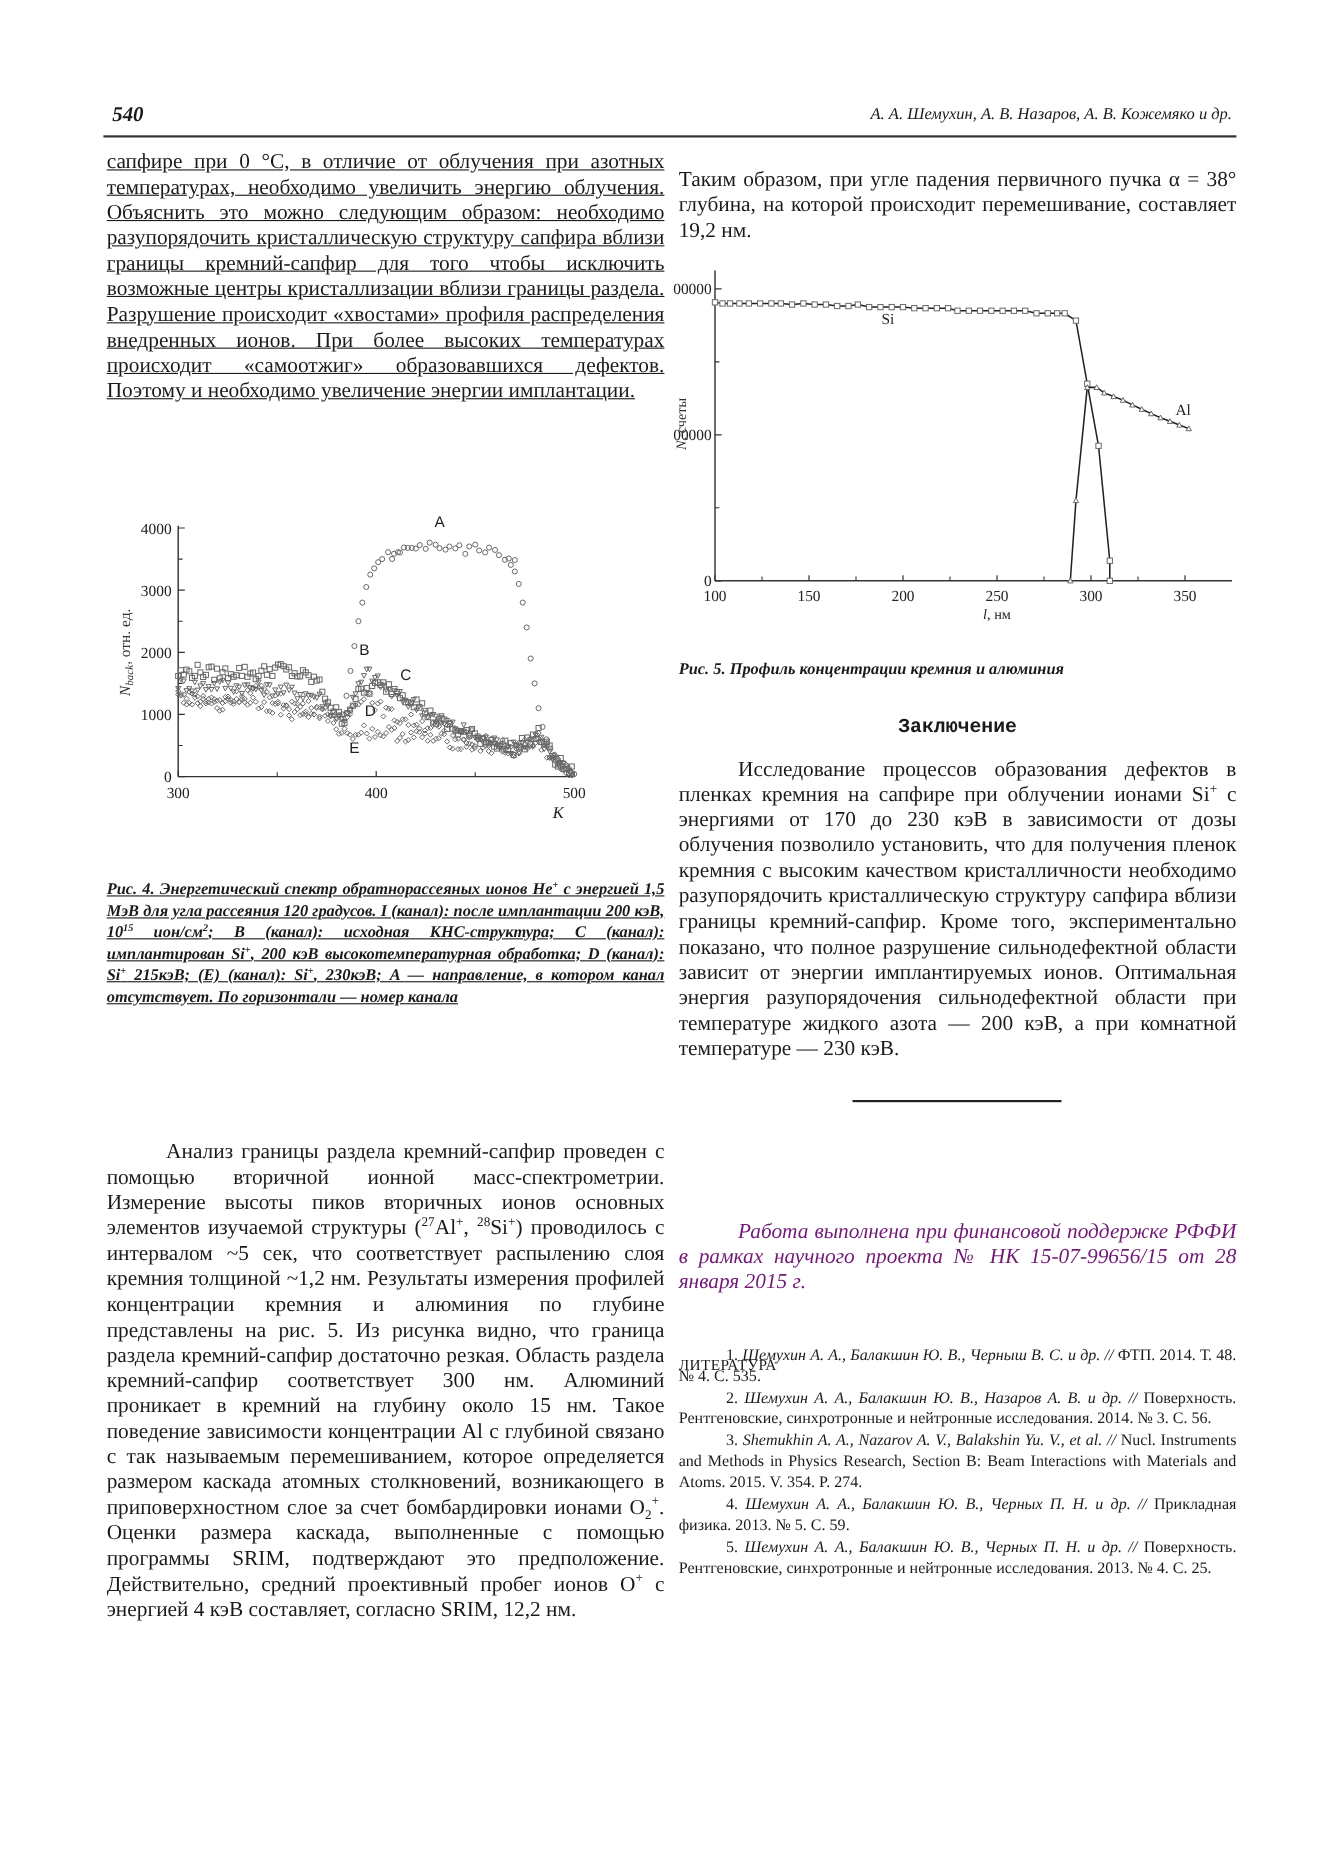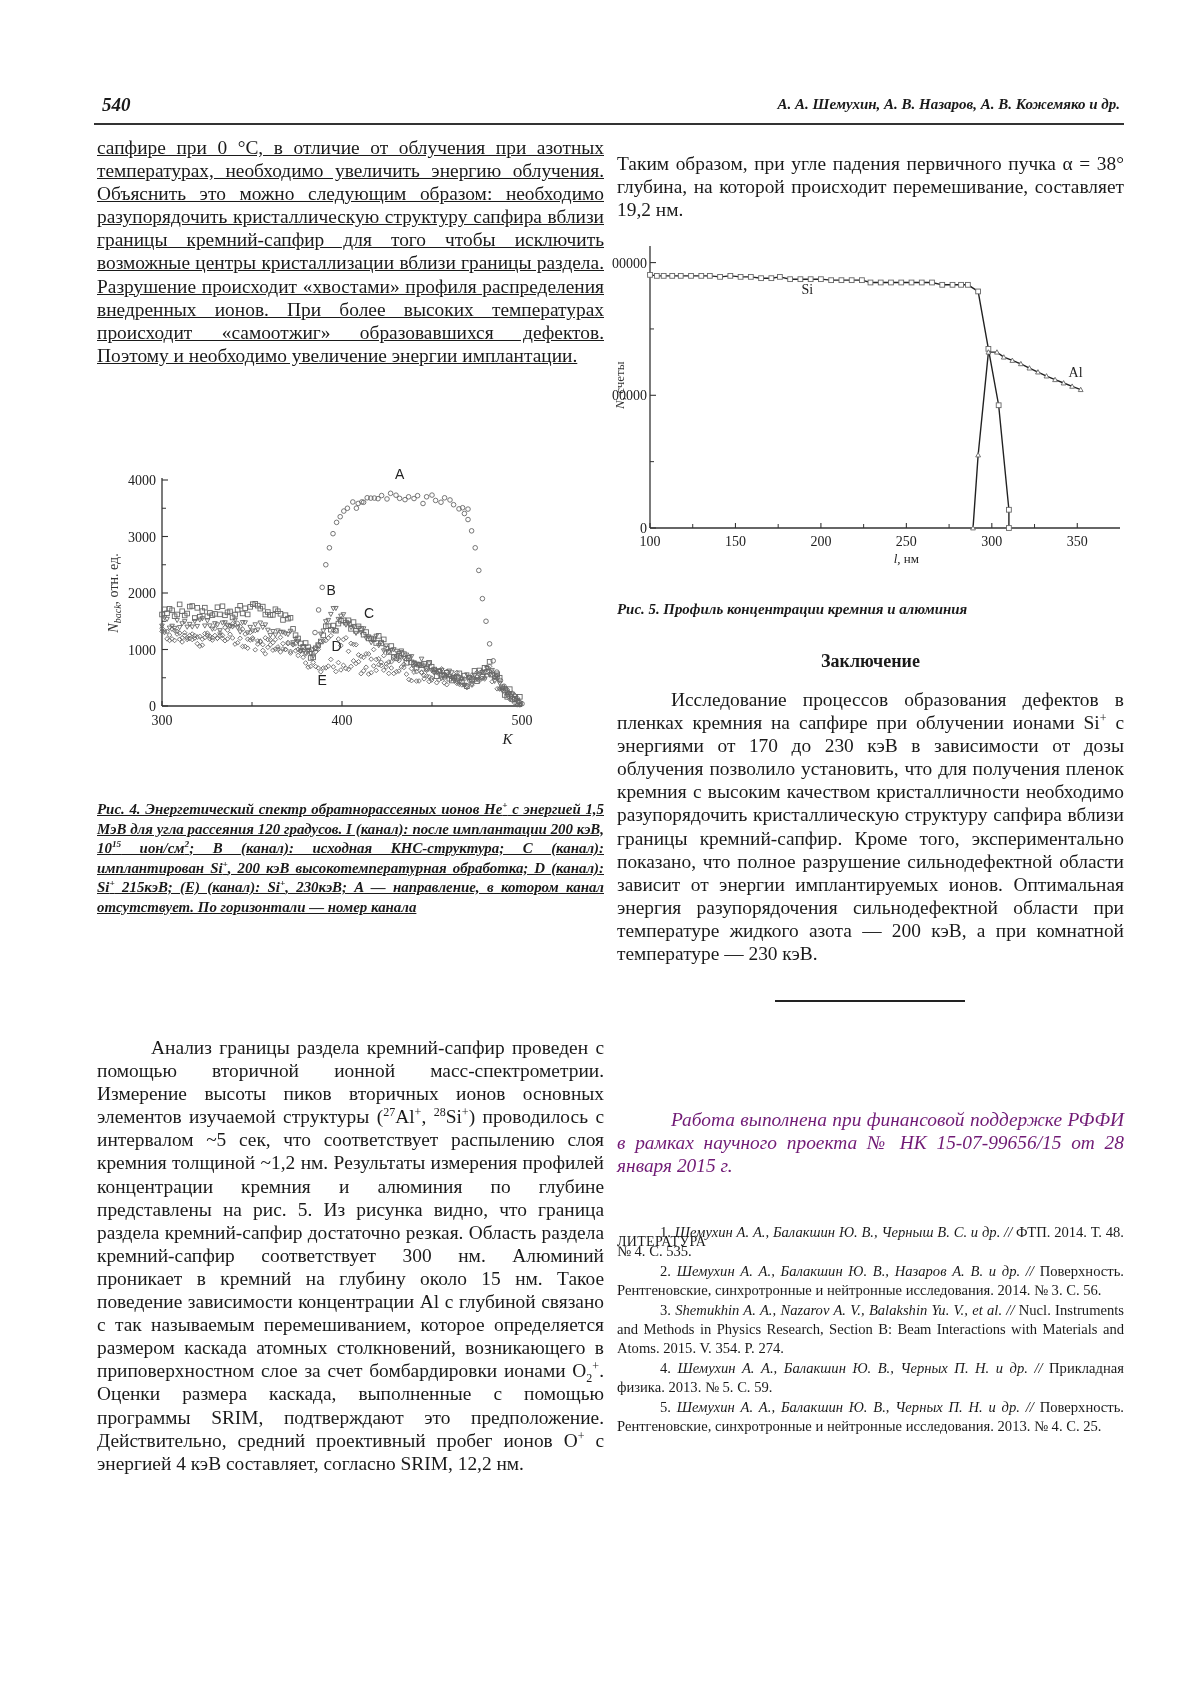--- a/index.html
+++ b/index.html
@@ -2,34 +2,34 @@
 <html><head>
 <meta charset="utf-8">
 <style>
   html, body { margin: 0; padding: 0; background: #ffffff; }
   body { width: 1200px; height: 1698px; position: relative; overflow: hidden;
          font-family: "Liberation Serif", "DejaVu Serif", serif; color: #1a1a1a; }
   .page { position: absolute; left: 0; top: 0; width: 1200px; height: 1698px; padding-left: 16px; }
 
   .running-head { position: absolute; left: 94px; top: 92px; width: 1030px; height: 30px; }
   .page-num { position: absolute; left: 8px; top: 2px; font-weight: bold; font-style: italic; font-size: 19px; }
-  .authors { position: absolute; right: 4px; top: 4px; font-weight: bold; font-style: italic; font-size: 15px; }
+  .authors { position: absolute; right: 4px; top: 4px; font-weight: normal; font-style: italic; font-size: 15px; }
   .head-rule { position: absolute; left: 94px; top: 123px; width: 1030px; height: 2px; background: #333; }
 
   .col { position: absolute; width: 507px; }
   .col-left { left: 97px; }
   .col-right { left: 617px; }
 
   p.body { margin: 0; font-size: 19.4px; line-height: 23.1px; text-align: justify; text-align-last: auto; }
   p.indent { text-indent: 54px; }
   .last-line-left { text-align-last: left; }
 
   .caption { font-weight: bold; font-style: italic; font-size: 14.9px; line-height: 19.5px; text-align: justify; margin: 0; }
 
-  .heading { text-align: center; font-weight: bold; font-size: 18px; margin: 0; }
+  .heading { text-align: center; font-weight: bold; font-size: 18px; margin: 0; font-family: Liberation Mono, monospace; }
   .refs-heading { text-align: left; font-size: 14px; letter-spacing: 0.3px; margin: 0; }
 
   .ref { margin: 0; font-size: 14.6px; line-height: 19.4px; text-align: justify; }
   .ref .n { padding-left: 43px; }
   .ref i { font-style: italic; }
 
   .ack { margin: 0; font-style: italic; font-size: 19.4px; line-height: 23.1px; text-align: justify; text-indent: 54px; color: #701a75; }
   .short-rule { position: absolute; left: 775px; top: 1000px; width: 190px; height: 1.5px; background: #222; }
 
   sup { font-size: 62%; vertical-align: super; line-height: 0; }

